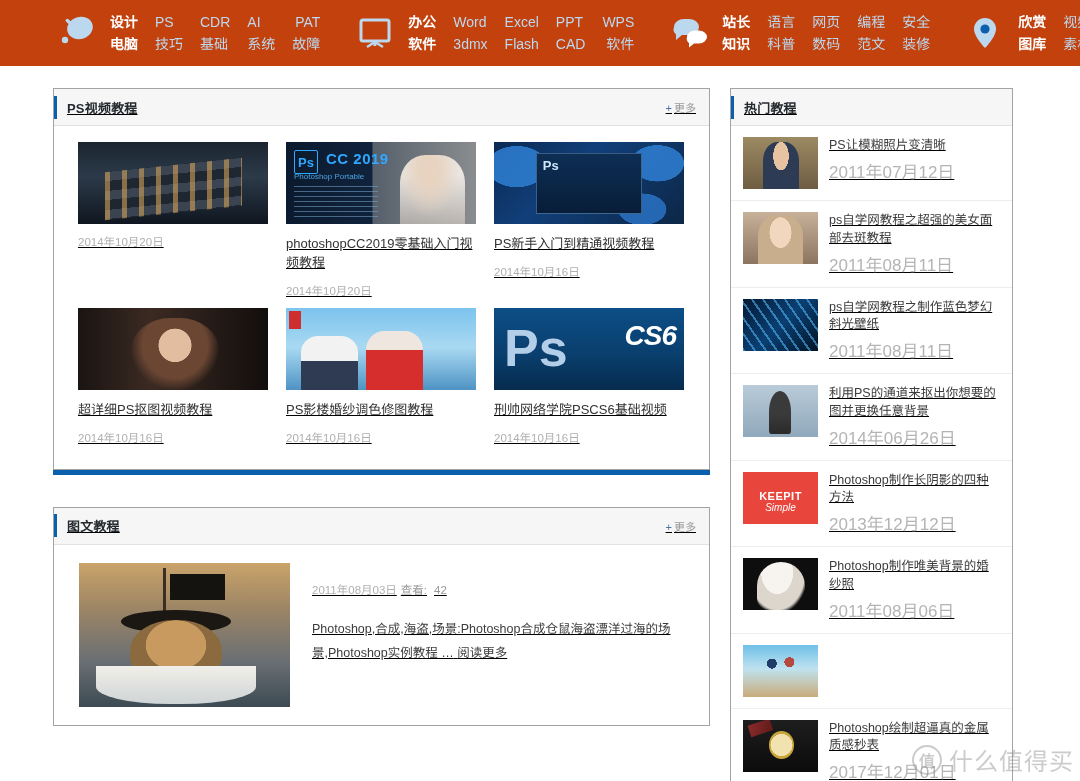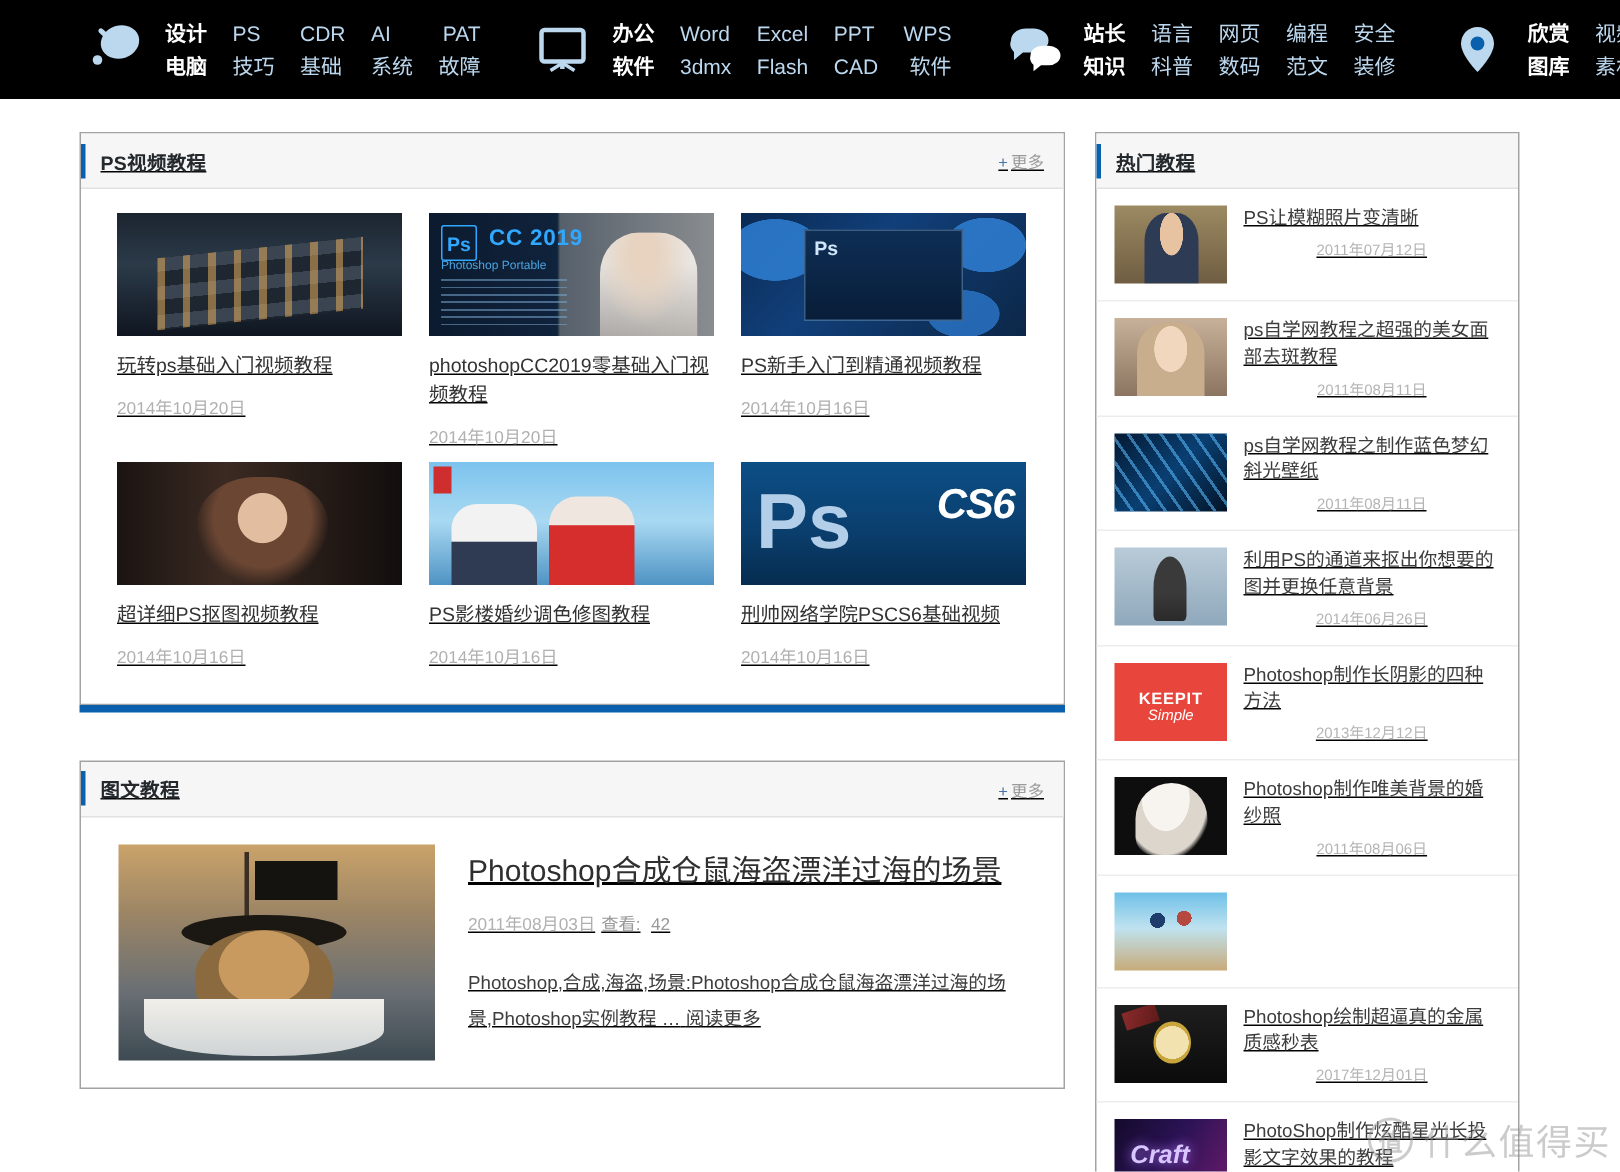--- a/index.html
+++ b/index.html
@@ -9,21 +9,21 @@
     height: 781px;
     overflow: hidden;
     background: #ffffff;
     font-family: "Liberation Sans", "DejaVu Sans", sans-serif;
   }
 
   
   .topnav {
     width: 1080px;
     height: 66px;
-    background: #000000;
+    background: #c2410c;
     display: flex;
     align-items: center;
     padding-left: 52px;
     overflow: hidden;
   }
   .nav-group {
     display: flex;
     align-items: center;
     height: 66px;
   }
@@ -172,25 +172,24 @@
   }
   .side-text { flex: 1 1 auto; min-width: 0; }
   .side-title {
     font-size: 12.5px;
     color: #3c3c3c;
     line-height: 1.42;
     text-decoration: none;
     display: block;
   }
   .side-date {
-    font-size: 10px;
+    font-size: 17px;
     color: #b4b4b4;
     margin-top: 3px;
     display: block;
-    text-align: center;
   }
 
   
   .article {
     display: flex;
     padding: 18px 18px 18px 25px;
     gap: 22px;
   }
   .article-thumb {
     width: 211px;
@@ -515,21 +514,20 @@
       <div class="panel-head">
         <span class="accent"></span>
         <span class="panel-title">PS视频教程</span>
         <a class="more-link" href="#"><span class="plus">+</span><span>更多</span></a>
       </div>
       <div class="panel-body">
         <div class="card-grid">
 
           <div class="card">
             <a class="card-thumb t-arch" href="#"></a>
-            <a class="card-title" href="#">玩转ps基础入门视频教程</a>
             <span class="card-date">2014年10月20日</span>
           </div>
 
           <div class="card">
             <a class="card-thumb t-cc2019" href="#">
               <span class="ps-badge">Ps</span>
               <span class="cc-text">CC 2019</span>
               <span class="cc-sub">Photoshop Portable</span>
               <span class="cc-lines"></span>
               <span class="bride"></span>
@@ -579,21 +577,20 @@
         <span class="panel-title">图文教程</span>
         <a class="more-link" href="#"><span class="plus">+</span><span>更多</span></a>
       </div>
       <div class="article">
         <a class="article-thumb a-pirate" href="#">
           <span class="hat"></span>
           <span class="hamster"></span>
           <span class="boat"></span>
         </a>
         <div class="article-body">
-          <a class="article-title" href="#">Photoshop合成仓鼠海盗漂洋过海的场景</a>
           <div class="article-meta">
             <span>2011年08月03日</span><span class="views-label">查看:</span><span class="views-count">42</span>
           </div>
           <div class="article-excerpt">
             <span>Photoshop,合成,海盗,场景:Photoshop合成仓鼠海盗漂洋过海的场景,Photoshop实例教程 …</span>
             <a class="read-more" href="#">阅读更多</a>
           </div>
         </div>
       </div>
     </div>

